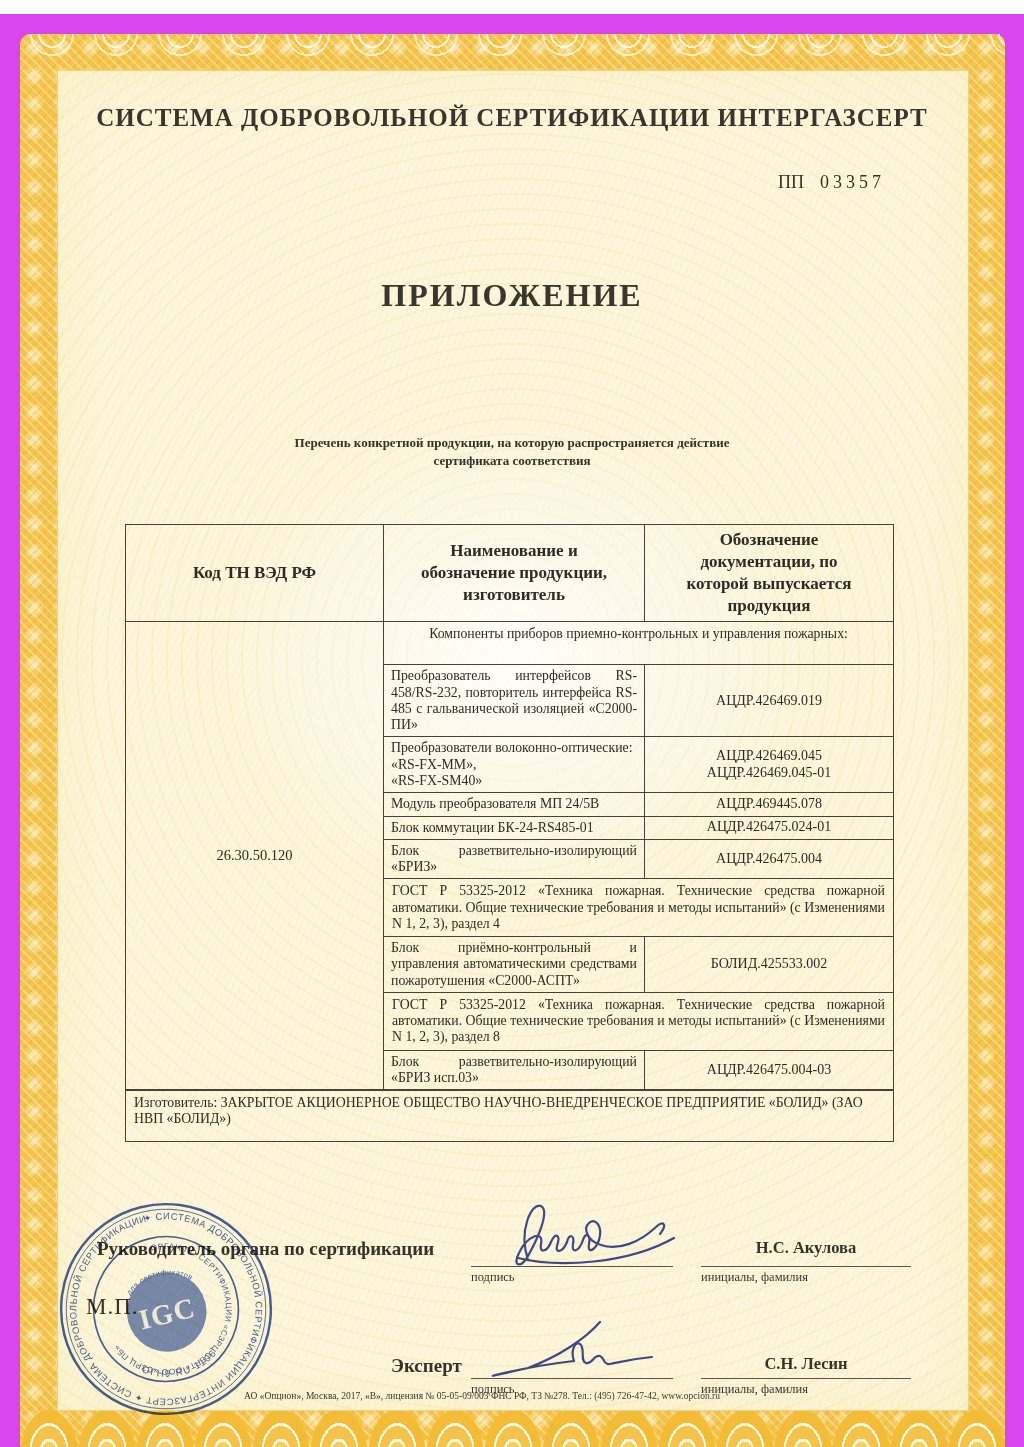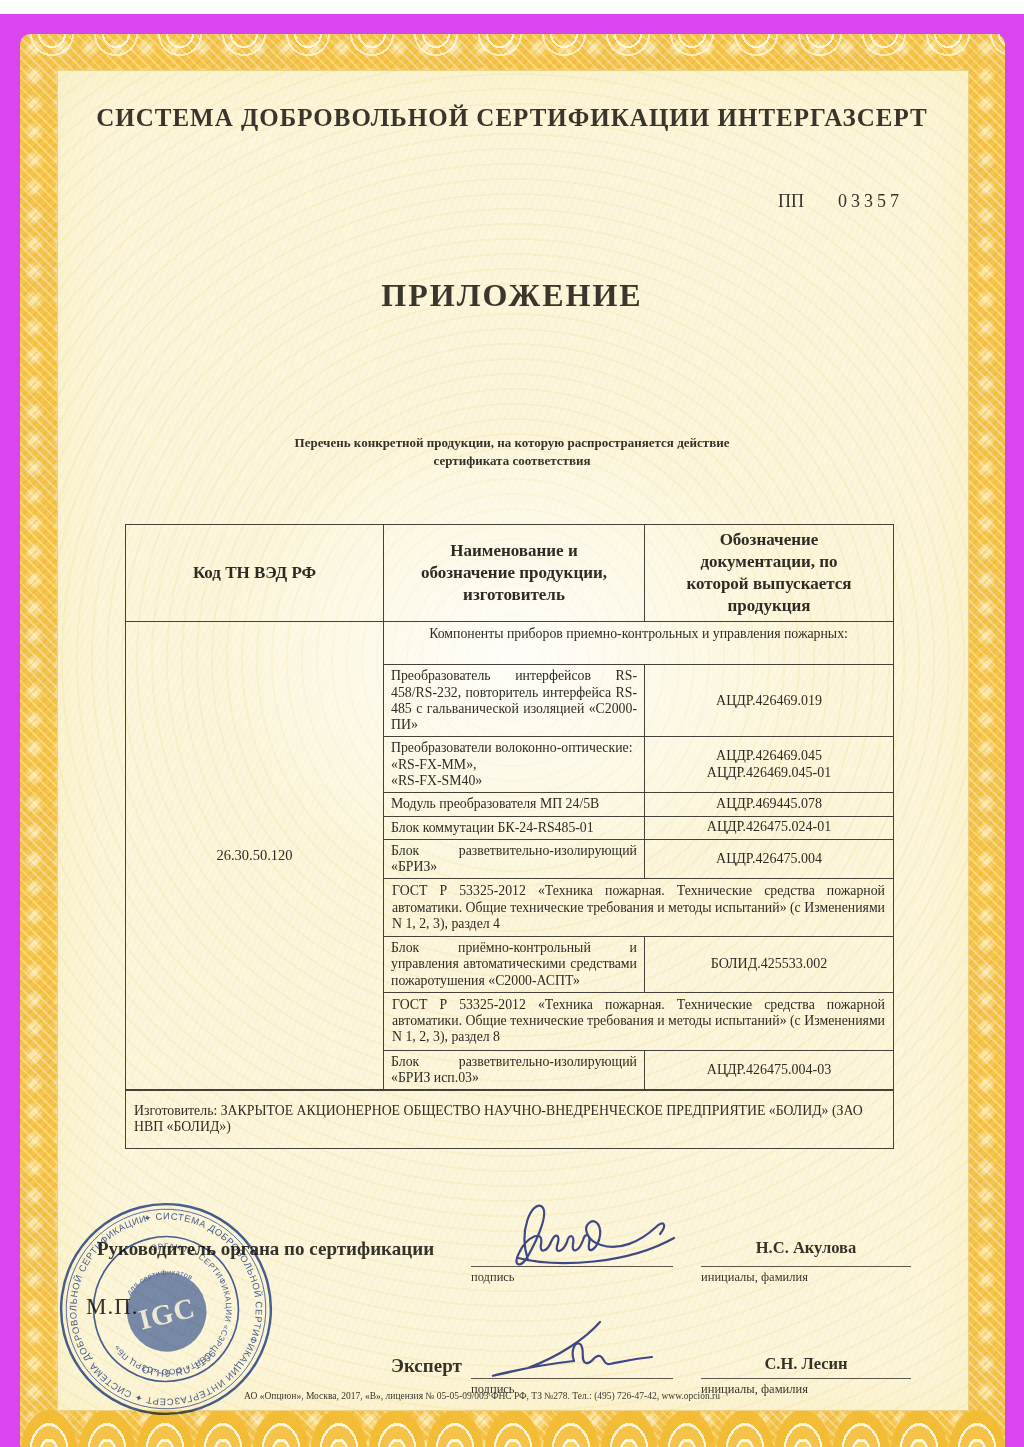--- a/index.html
+++ b/index.html
@@ -30,21 +30,21 @@
       radial-gradient(ellipse 430px 340px at 50% 44%, rgba(255,255,255,.85), rgba(255,255,255,0) 70%),
       repeating-radial-gradient(circle at 50% 44%, rgba(234,208,120,.16) 0 2px, rgba(255,255,255,0) 2px 15px),
       repeating-linear-gradient(115deg, rgba(240,220,140,.10) 0 2px, rgba(255,255,255,0) 2px 6px);
     box-shadow:inset 0 0 0 1px rgba(228,186,74,.55), inset 0 0 60px rgba(246,228,150,.35);}
 
   .abs{position:absolute;}
   .center{text-align:center;}
   .pre{white-space:pre-line;}
 
   .sys-title{left:0;width:1024px;top:90px;font-size:25px;font-weight:bold;letter-spacing:1px;color:#39352c;}
-  .form-num{left:778px;top:177px;font-size:18px;color:#35322a;display:flex;gap:34px;}
+  .form-num{left:778px;top:158px;font-size:18px;color:#35322a;display:flex;gap:16px;}
   .form-num .num{letter-spacing:4px;}
   .doc-title{left:0;width:1024px;top:263px;font-size:32px;font-weight:bold;letter-spacing:2px;color:#3a362d;}
   .cert-line{left:0;width:1024px;top:337px;display:flex;justify-content:center;align-items:baseline;gap:16px;}
   .cert-line .lbl{font-size:24px;font-weight:bold;color:#39352c;}
   .cert-line .no{font-size:19px;font-weight:bold;letter-spacing:.5px;color:#35322a;}
   .desc{left:80px;width:864px;top:420px;font-size:13px;font-weight:bold;line-height:1.4;color:#35322a;}
 
   
   .tbl{left:125px;top:510px;width:769px;font-size:13.8px;line-height:1.18;color:#2e2b24;}
   .tbl,.tbl *{box-sizing:border-box;}
@@ -58,21 +58,21 @@
   .tbody{display:grid;grid-template-columns:258px 260px 1fr;border:1.6px solid #45423a;border-top:none;}
   .c-code{grid-column:1;grid-row:1 / 11;border-right:1.4px solid #45423a;display:flex;align-items:center;justify-content:center;font-size:14.5px;}
   .c-span{grid-column:2 / 4;text-align:justify;padding:4px 8px;}
   .c-span.note{text-align:center;min-height:42px;}
   .c-name{grid-column:2;text-align:justify;padding:3px 7px;}
   .c-doc{grid-column:3;border-left:1.4px solid #45423a;display:flex;align-items:center;justify-content:center;text-align:center;font-size:14px;padding:2px 4px;}
   .rt{border-top:1.4px solid #45423a;}
   .r2{grid-row:2;min-height:51px;} .r3{grid-row:3;min-height:48px;} .r4{grid-row:4;min-height:23px;}
   .r5{grid-row:5;min-height:22px;} .r6{grid-row:6;min-height:33px;} .r7{grid-row:7;min-height:56px;}
   .r8{grid-row:8;min-height:48px;} .r9{grid-row:9;min-height:55px;} .r10{grid-row:10;min-height:37px;}
-  .t-manu{border:1.6px solid #45423a;border-top:1.4px solid #45423a;margin-top:0;padding:12px 8px;min-height:52px;font-size:13.8px;}
+  .t-manu{border:1.6px solid #45423a;border-top:1.4px solid #45423a;margin-top:0;padding:4px 8px;min-height:52px;font-size:13.8px;}
 
   
   .sig-label{font-size:19px;font-weight:bold;color:#35322a;}
   .sig-name{font-size:16.5px;font-weight:bold;color:#35322a;text-align:center;}
   .sline{border-top:1.3px solid #5a564c;height:0;}
   .cap{font-size:12.5px;text-align:left;color:#3a362e;}
   .mp{font-size:23px;color:#35322a;letter-spacing:1px;}
   .footer{font-size:9.5px;color:#3a372f;}
 
   .stamp{position:absolute;left:54px;top:1183px;width:224px;height:224px;transform:rotate(-14deg);

